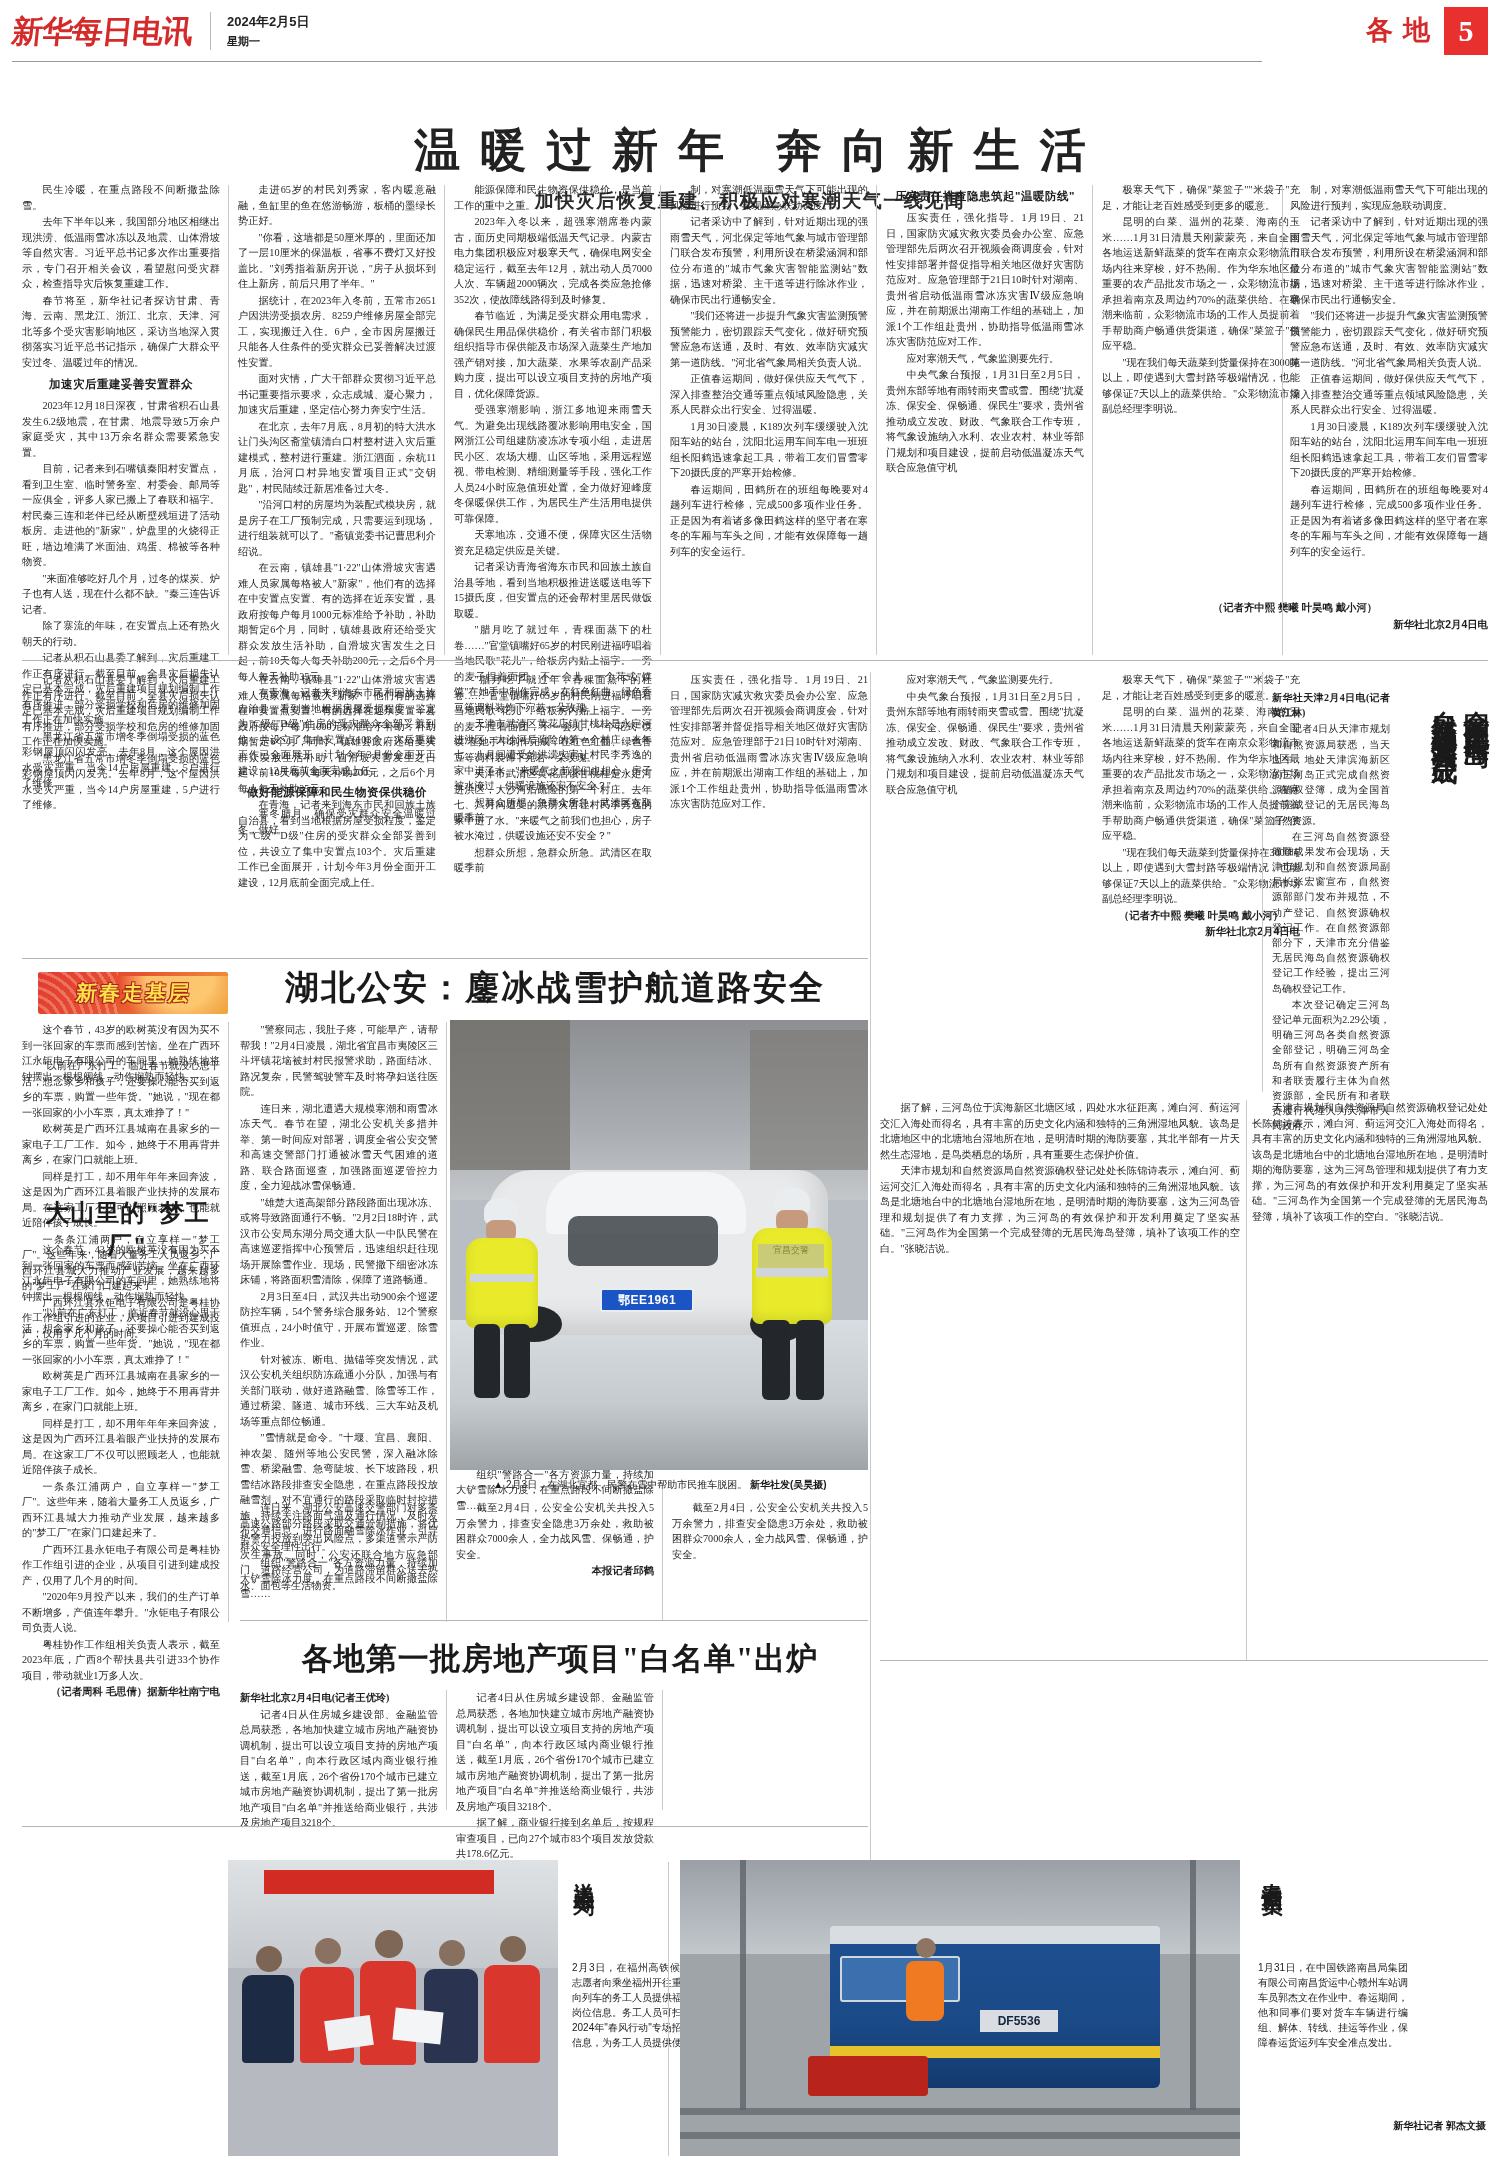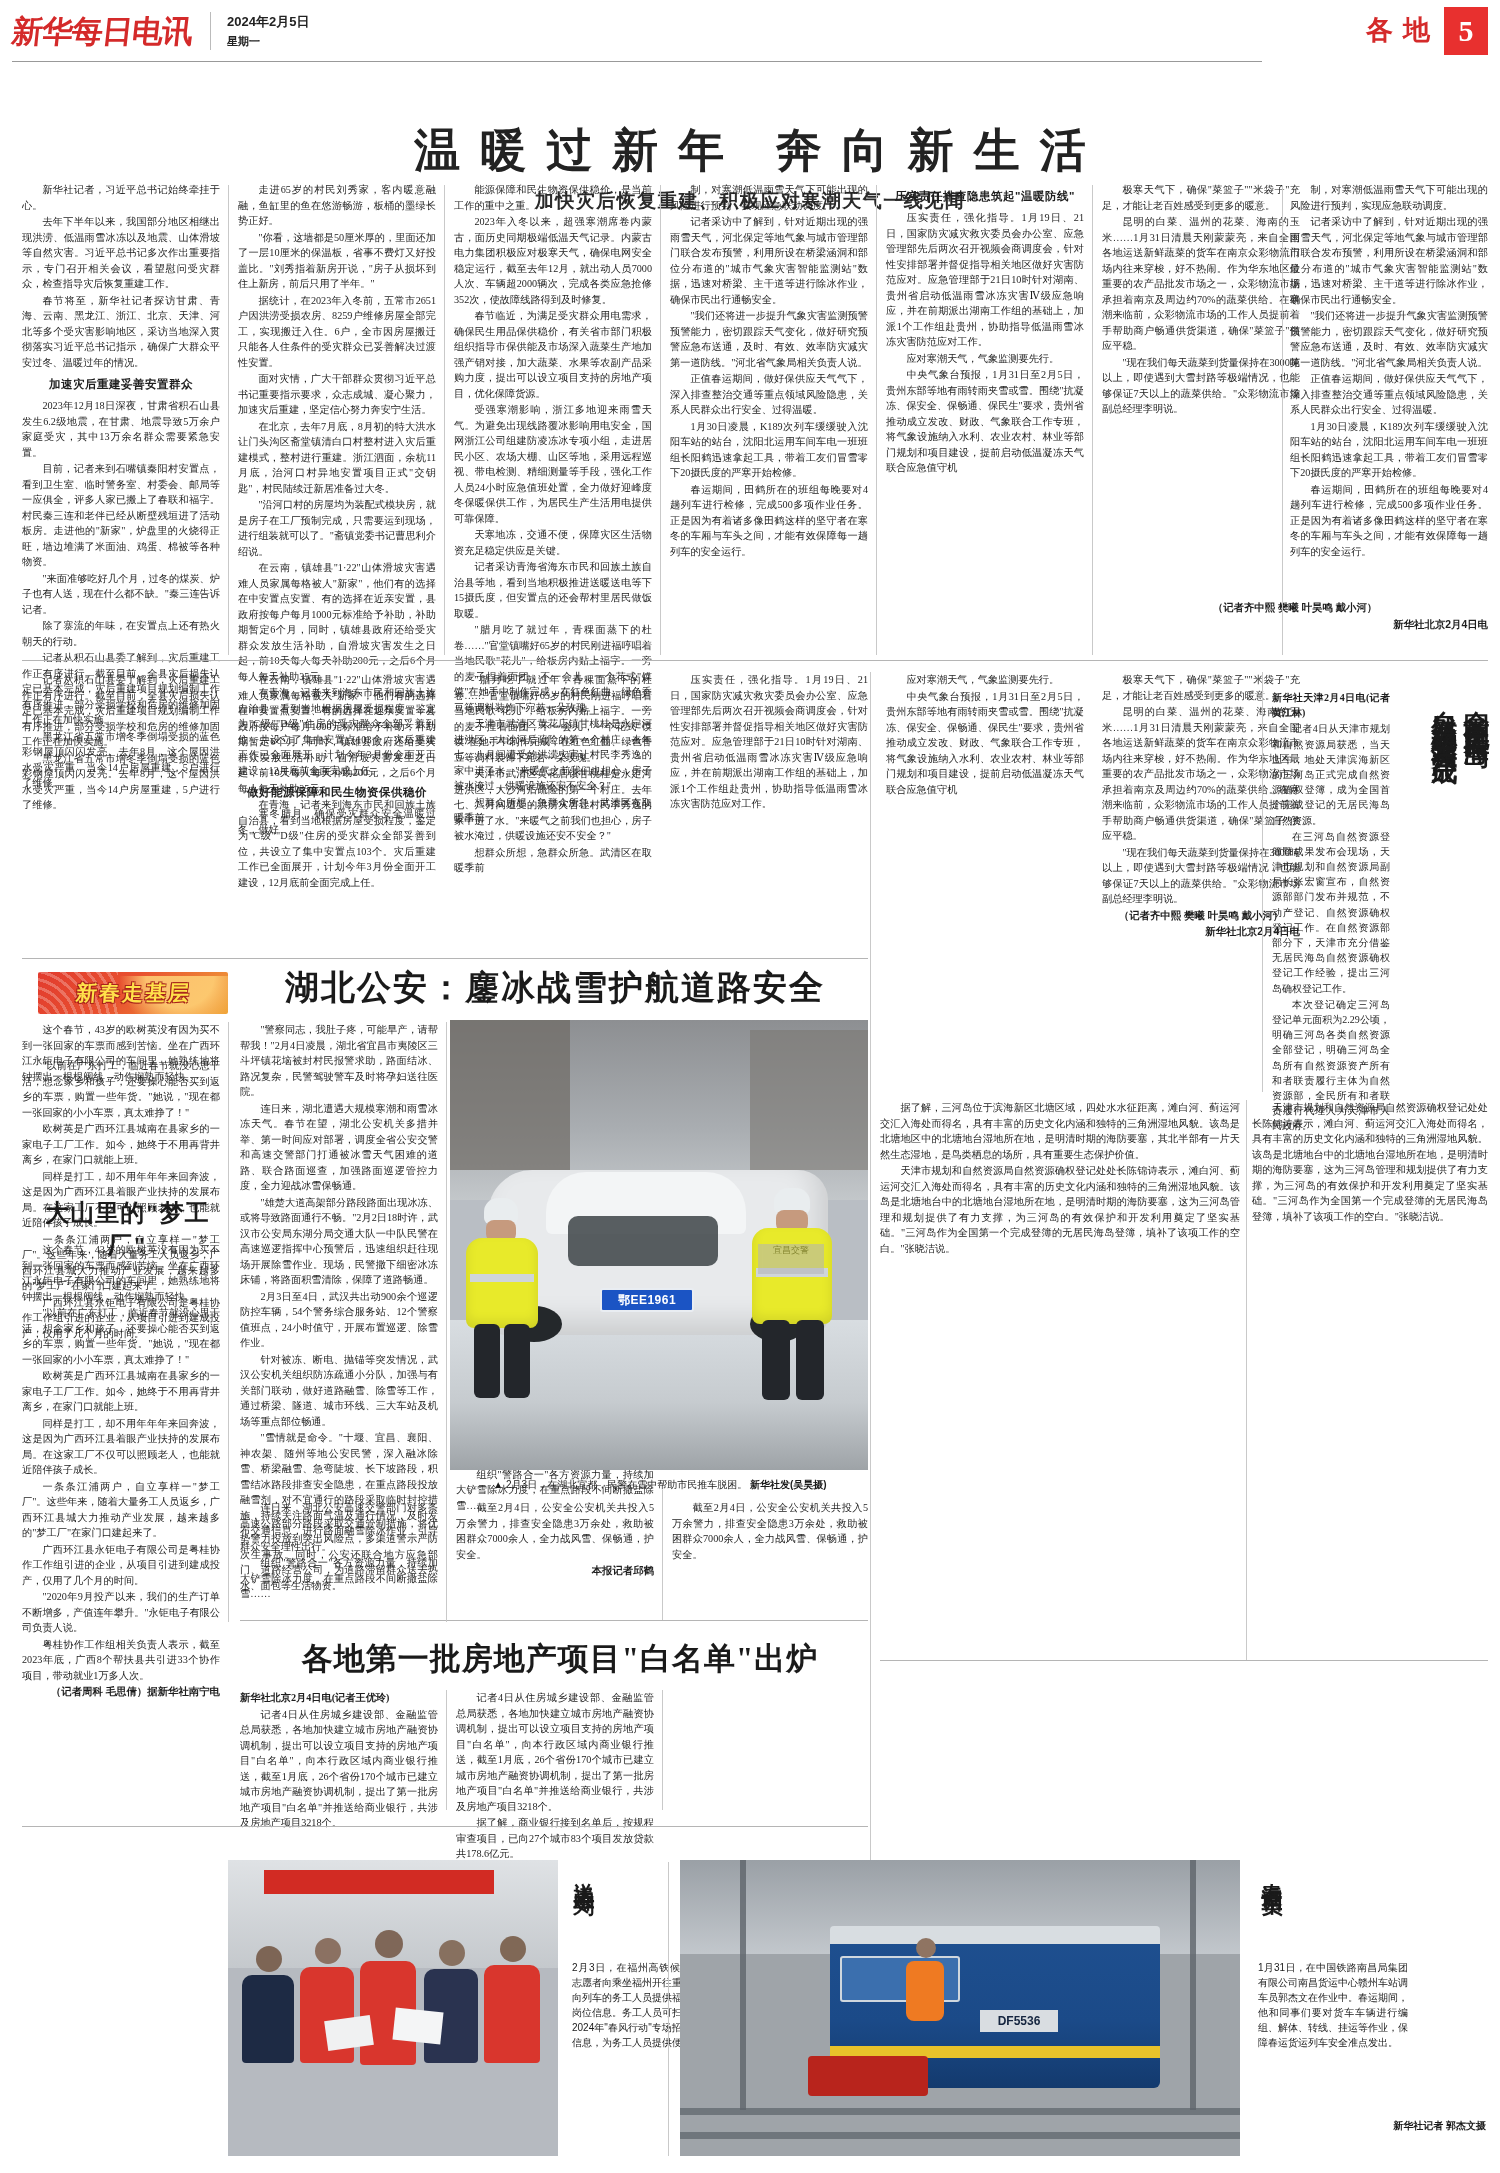--- a/index.html
+++ b/index.html
@@ -179,21 +179,21 @@
     <div class="mh-pageno">5</div>
   </div>
   <div class="mh-rule"></div>
 
   <div class="headline-wrap">
     <div class="headline-main">温暖过新年  奔向新生活</div>
     <div class="headline-sub">加快灾后恢复重建、积极应对寒潮天气一线见闻</div>
   </div>
 
   <div class="col" style="left:22px; top:182px; width:198px; height:480px;">
-    <p>新华社记者，习近平总书记始终牵挂于心。</p>
+    <p>民生冷暖，在重点路段不间断撒盐除雪。</p>
     <p>去年下半年以来，我国部分地区相继出现洪涝、低温雨雪冰冻以及地震、山体滑坡等自然灾害。习近平总书记多次作出重要指示，专门召开相关会议，看望慰问受灾群众，检查指导灾后恢复重建工作。</p>
     <p>春节将至，新华社记者探访甘肃、青海、云南、黑龙江、浙江、北京、天津、河北等多个受灾害影响地区，采访当地深入贯彻落实习近平总书记指示，确保广大群众平安过冬、温暖过年的情况。</p>
     <h4>加速灾后重建妥善安置群众</h4>
     <p>2023年12月18日深夜，甘肃省积石山县发生6.2级地震，在甘肃、地震导致5万余户家庭受灾，其中13万余名群众需要紧急安置。</p>
     <p>目前，记者来到石嘴镇秦阳村安置点，看到卫生室、临时警务室、村委会、邮局等一应俱全，评多人家已搬上了春联和福字。村民秦三连和老伴已经从断壁残垣进了活动板房。走进他的"新家"，炉盘里的火烧得正旺，墙边堆满了米面油、鸡蛋、棉被等各种物资。</p>
     <p>"来面准够吃好几个月，过冬的煤炭、炉子也有人送，现在什么都不缺。"秦三连告诉记者。</p>
     <p>除了寨流的年味，在安置点上还有热火朝天的行动。</p>
     <p>记者从积石山县委了解到，灾后重建工作正有序进行。截至目前，全县灾后损失认定已基本完成，灾后重建项目规划编制工作有序推进，部分受损学校和危房的维修加固工作正在加快实施。</p>
     <p>黑龙江省五常市增冬季倒塌受损的蓝色彩钢屋顶闪闪发亮。去年8月，这个屋因洪水受灾严重，当今14户房屋重建，5户进行了维修。</p>
   </div>
@@ -374,21 +374,21 @@
       <div style="position:absolute; left:10px; top:76px; width:64px; height:8px; background:#cfd5da;"></div>
       <div style="position:absolute; left:14px; top:126px; width:26px; height:74px; background:#23262b; border-radius:6px;"></div>
       <div style="position:absolute; left:44px; top:126px; width:26px; height:74px; background:#23262b; border-radius:6px;"></div>
     </div>
 
     <div style="position:absolute; left:296px; top:168px; width:96px; height:216px;">
       <div style="position:absolute; left:28px; top:0; width:36px; height:26px; background:#e9edef; border-radius:14px 14px 6px 6px;"></div>
       <div style="position:absolute; left:30px; top:22px; width:32px; height:22px; background:#c69a7e; border-radius:8px;"></div>
       <div style="position:absolute; left:6px; top:40px; width:80px; height:96px; background:#e8ea2a; border-radius:16px 16px 8px 8px; box-shadow:inset 0 -6px 12px rgba(0,0,0,.1);"></div>
       <div style="position:absolute; left:10px; top:80px; width:72px; height:9px; background:#cfd5da;"></div>
-      <div style="position:absolute; left:12px; top:56px; width:66px; height:30px; background:#b2b3b8; opacity:.55; font-family:'Liberation Sans',sans-serif; font-size:9px; color:#333; text-align:center;">宜昌交警</div>
+      <div style="position:absolute; left:12px; top:56px; width:66px; height:24px; background:#b2b3b8; opacity:.55; font-family:'Liberation Sans',sans-serif; font-size:9px; color:#333; text-align:center;">宜昌交警</div>
       <div style="position:absolute; left:16px; top:132px; width:28px; height:80px; background:#23262b; border-radius:6px;"></div>
       <div style="position:absolute; left:50px; top:132px; width:28px; height:80px; background:#23262b; border-radius:6px;"></div>
     </div>
   </div>
 
   <div class="caption" style="left:452px; top:1478px; width:416px; text-align:center;">
     <span>▲ 2月3日，在湖北宜都，民警在雪中帮助市民推车脱困。</span>
     <span class="cap-credit">新华社发(吴昊摄)</span>
   </div>
 

